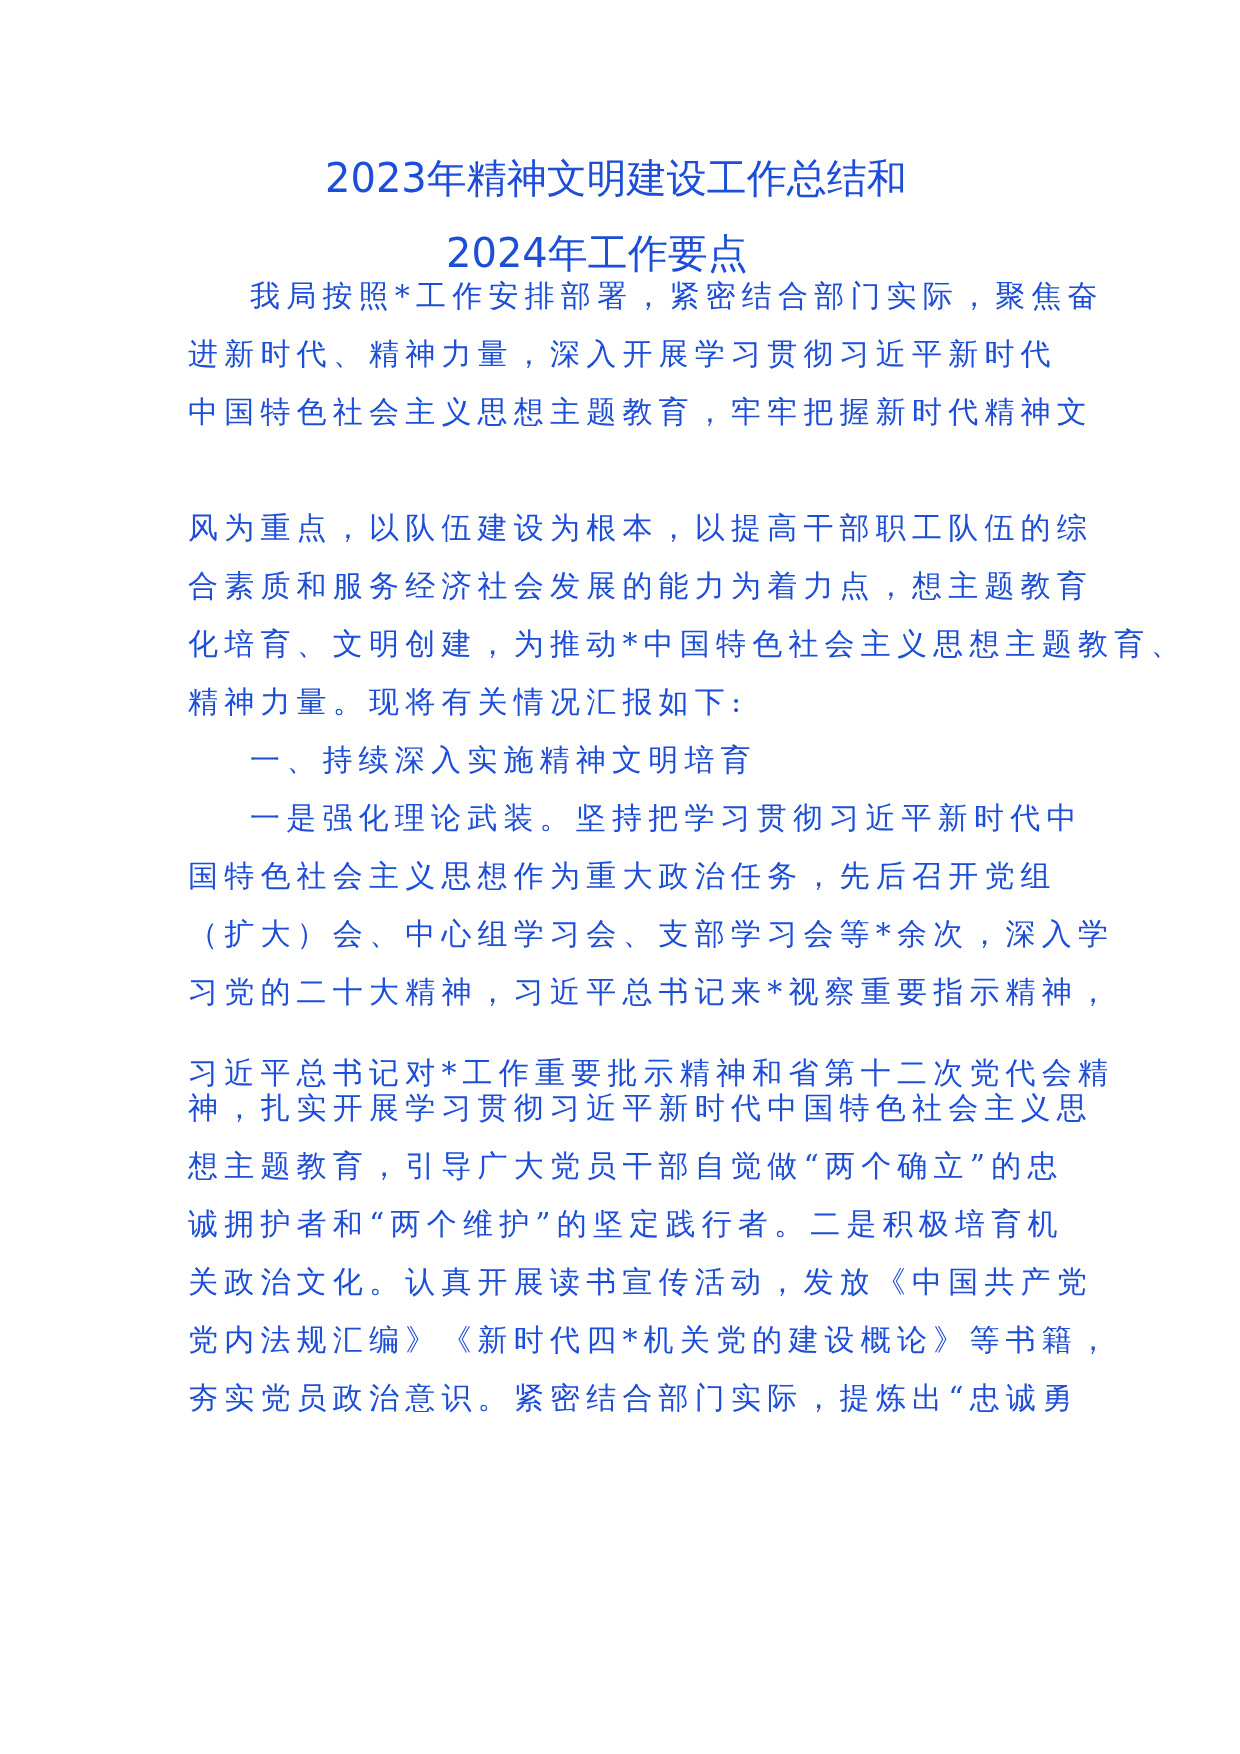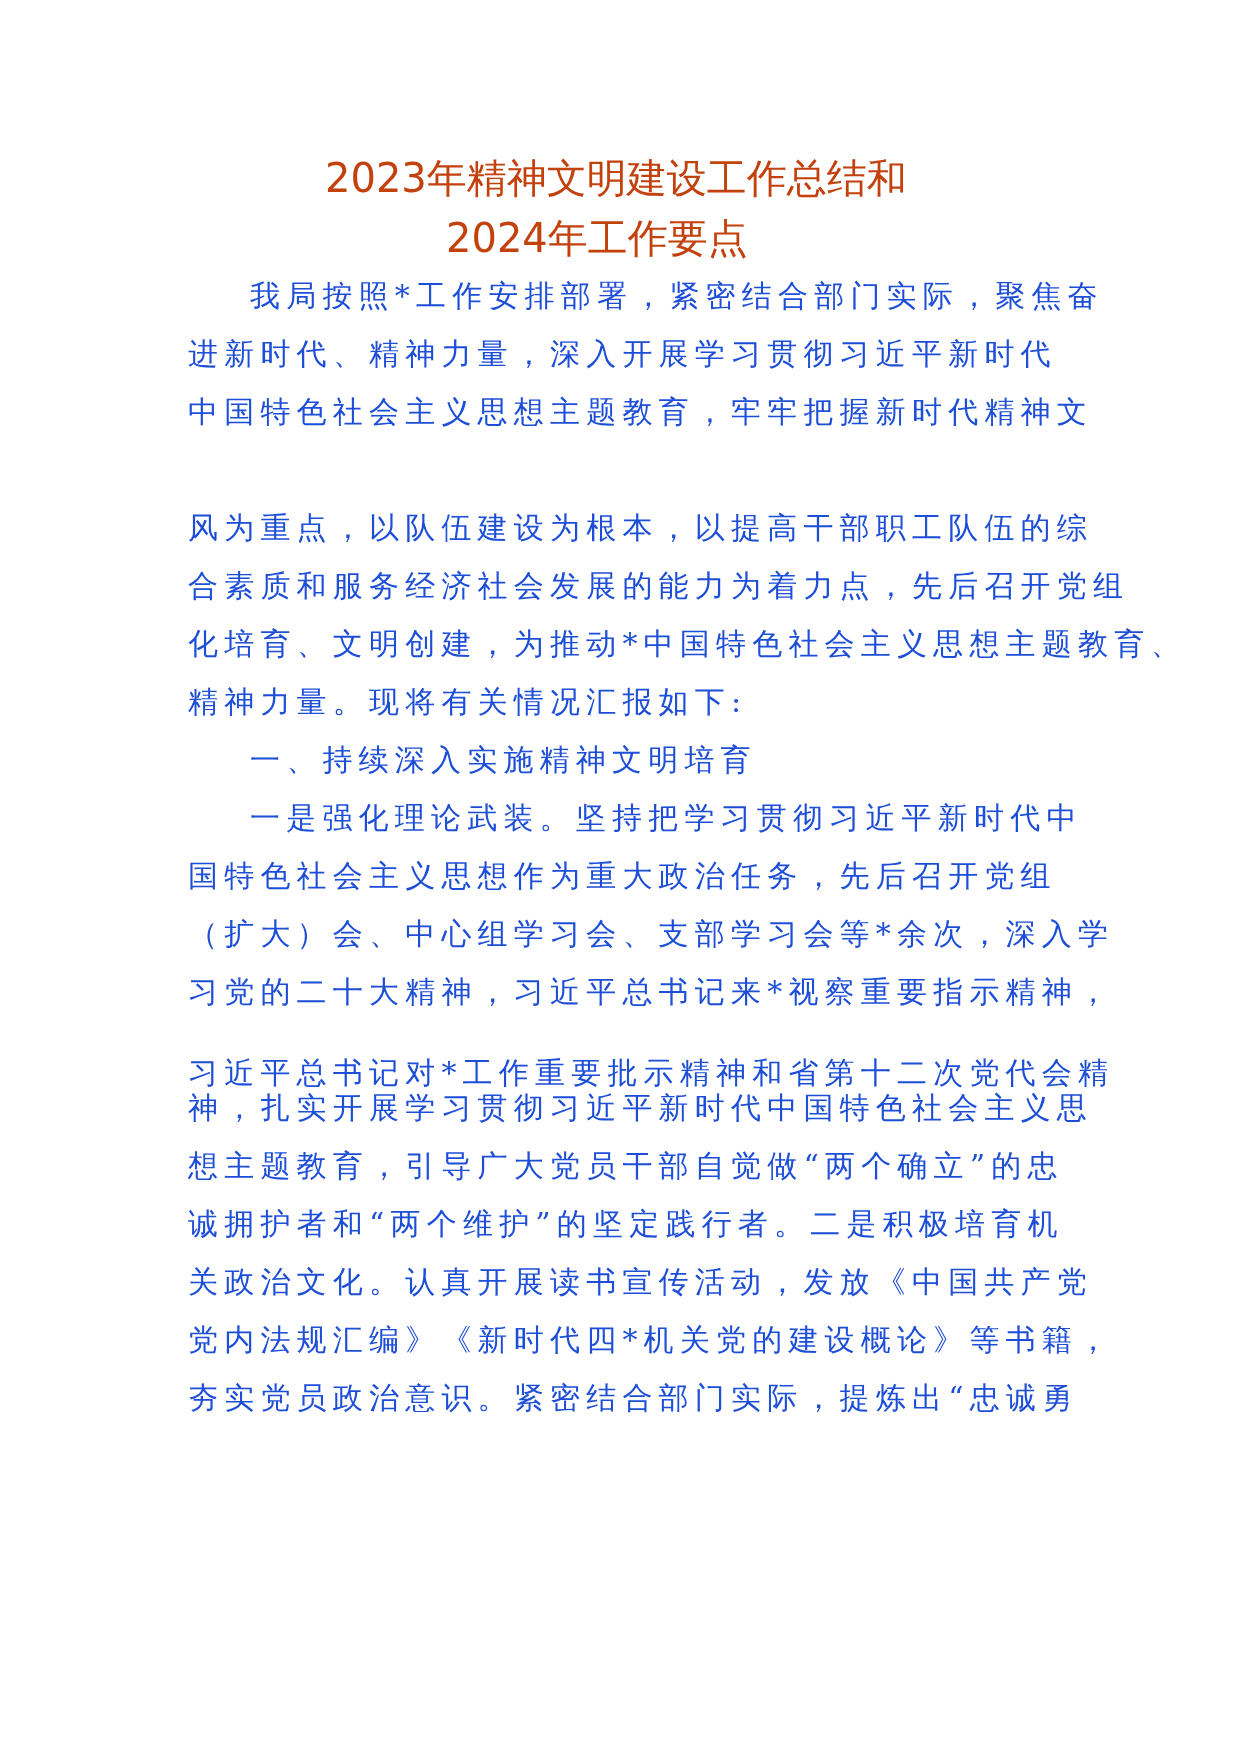--- a/index.html
+++ b/index.html
@@ -19,26 +19,26 @@
       left: 0; top: 0;
       width: 1240px;
       height: 1754px;
       background: #ffffff;
     }
     .title-line {
       position: absolute;
       font-family: "DejaVu Sans", "Liberation Sans", sans-serif;
       font-size: 40px;
       line-height: 48px;
-      color: #c2410c;
+      color: #1d4ed8;
       white-space: nowrap;
       letter-spacing: 0px;
     }
     .title-line-1 { left: 325px; top: 154px; }
-    .title-line-2 { left: 446px; top: 214px; }
+    .title-line-2 { left: 446px; top: 229px; }
 
     .body-line {
       position: absolute;
       left: 188px;
       width: 880px;
       font-family: "DejaVu Serif", "Liberation Serif", serif;
       font-size: 30px;
       line-height: 40px;
       color: #1d4ed8;
       white-space: nowrap;
@@ -51,21 +51,21 @@
 
 <div class="page">
 
   <div class="title-line title-line-1">2023年精神文明建设工作总结和</div>
   <div class="title-line title-line-2">2024年工作要点</div>
 
   <div class="body-line indent" style="top:276px">我局按照*工作安排部署，紧密结合部门实际，聚焦奋</div>
   <div class="body-line" style="top:334px">进新时代、精神力量，深入开展学习贯彻习近平新时代</div>
   <div class="body-line" style="top:392px">中国特色社会主义思想主题教育，牢牢把握新时代精神文</div>
   <div class="body-line" style="top:508px">风为重点，以队伍建设为根本，以提高干部职工队伍的综</div>
-  <div class="body-line" style="top:566px">合素质和服务经济社会发展的能力为着力点，先后召开党组</div>
+  <div class="body-line" style="top:566px">合素质和服务经济社会发展的能力为着力点，想主题教育</div>
   <div class="body-line" style="top:624px">化培育、文明创建，为推动*中国特色社会主义思想主题教育、</div>
   <div class="body-line" style="top:682px">精神力量。现将有关情况汇报如下:</div>
 
   <div class="body-line indent" style="top:740px">一、持续深入实施精神文明培育</div>
 
   <div class="body-line indent" style="top:798px">一是强化理论武装。坚持把学习贯彻习近平新时代中</div>
   <div class="body-line" style="top:856px">国特色社会主义思想作为重大政治任务，先后召开党组</div>
   <div class="body-line" style="top:914px">（扩大）会、中心组学习会、支部学习会等*余次，深入学</div>
   <div class="body-line" style="top:972px">习党的二十大精神，习近平总书记来*视察重要指示精神，</div>
   <div class="body-line" style="top:1053px">习近平总书记对*工作重要批示精神和省第十二次党代会精</div>

